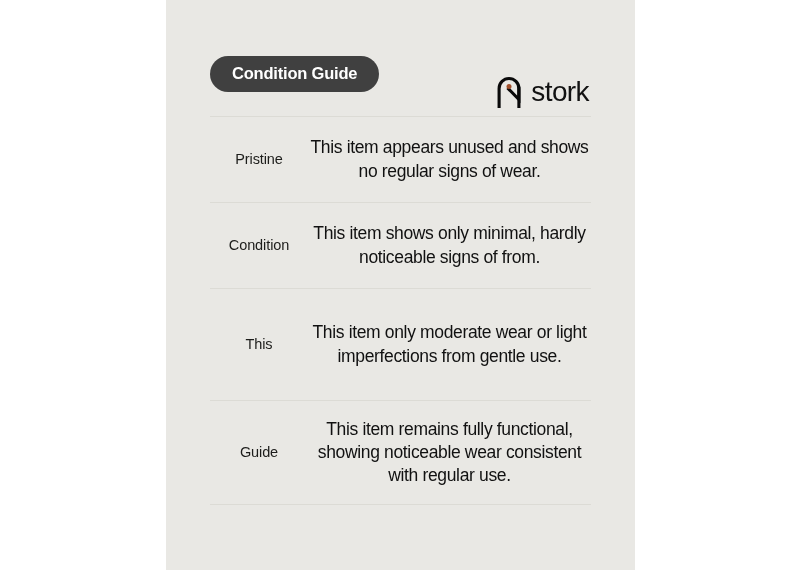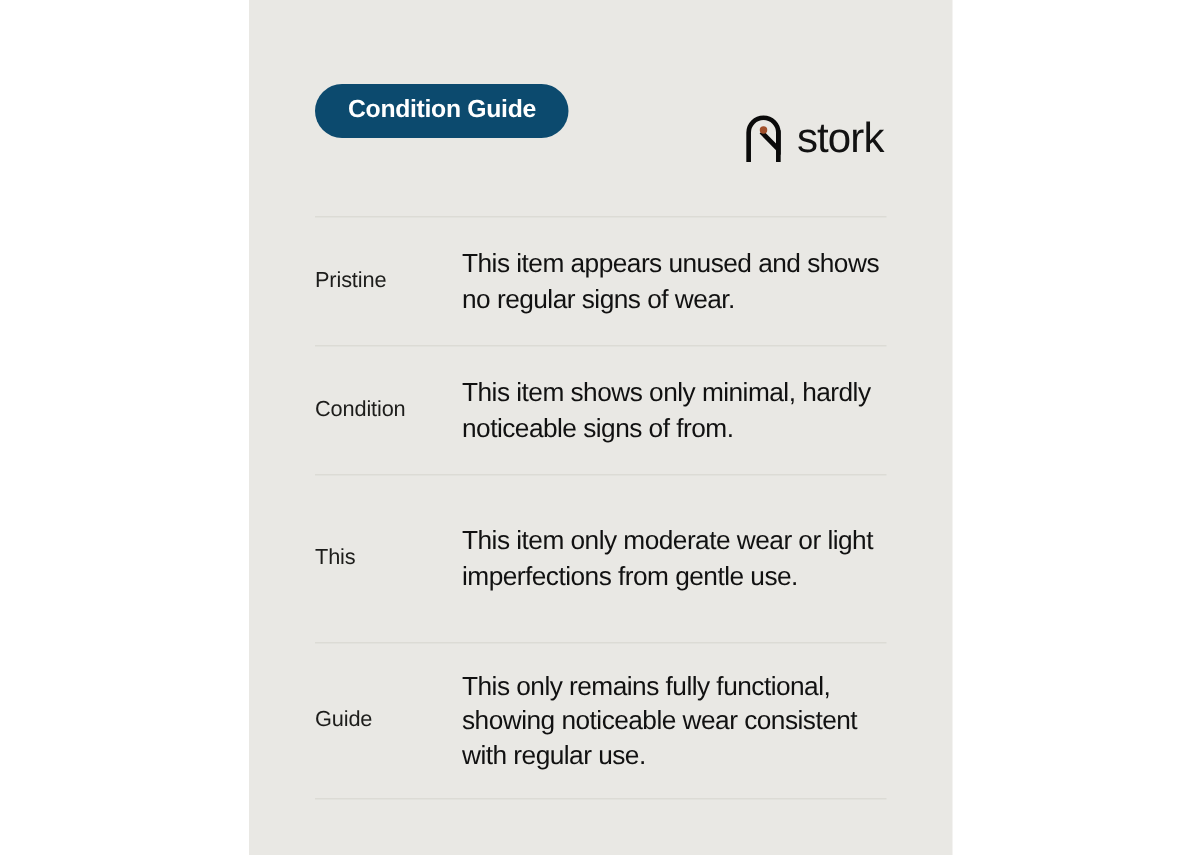--- a/index.html
+++ b/index.html
@@ -39,21 +39,21 @@
     left: 44px;          
     top: 55px;
     width: 381px;        
     height: 38px;
     display: flex;
     align-items: center;
     justify-content: space-between;
   }
 
   .pill {
-    background: #0c4a6e;
+    background: #404040;
     color: #ffffff;
     border-radius: 999px;
     padding: 9px 22px 10px 22px;
     font-size: 16.5px;
     font-weight: bold;
     letter-spacing: -0.2px;
     line-height: 1;
     white-space: nowrap;
     border: none;
     display: inline-block;
@@ -78,22 +78,23 @@
     font-weight: 500;
     color: #121212;
     letter-spacing: -0.6px;
     line-height: 1;
   }
 
   
   .guide-table {
     position: absolute;
     left: 44px;
-    top: 144px;
+    top: 116px;
     width: 381px;
+    text-align: center;
   }
 
   .divider {
     height: 1px;
     background: #dcdbd5;
     width: 100%;
   }
 
   .row {
     display: flex;
@@ -168,21 +169,21 @@
 
       <div class="row row-good">
         <div class="row-label">This</div>
         <div class="row-desc">This item only moderate wear or light imperfections from gentle use.</div>
       </div>
 
       <div class="divider"></div>
 
       <div class="row row-fair">
         <div class="row-label">Guide</div>
-        <div class="row-desc">This only remains fully functional, showing noticeable wear consistent with regular use.</div>
+        <div class="row-desc">This item remains fully functional, showing noticeable wear consistent with regular use.</div>
       </div>
 
       <div class="divider"></div>
 
     </div>
 
   </div>
 </div>
 
 </body></html>

